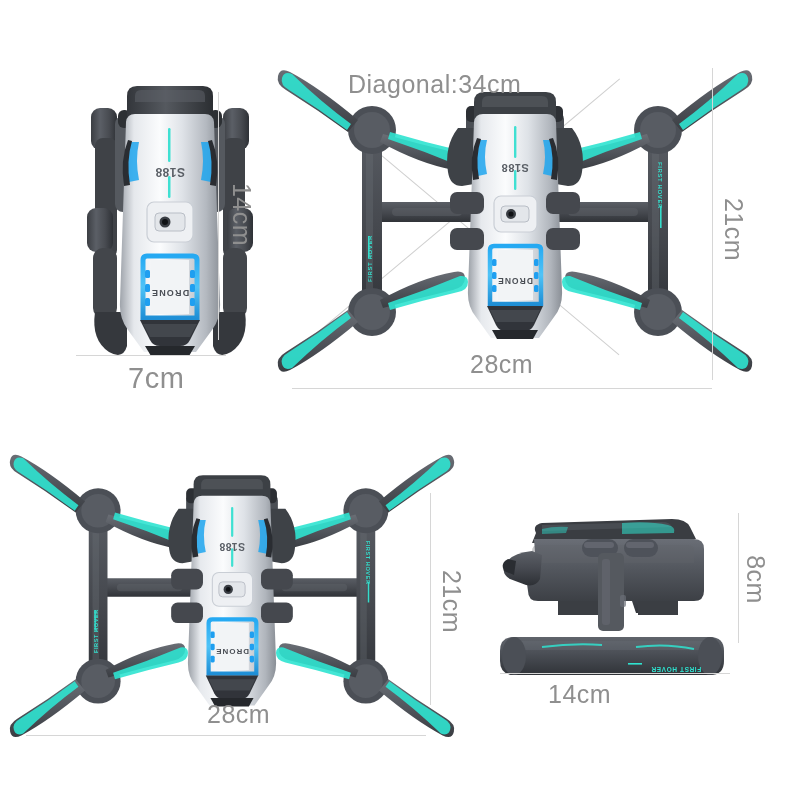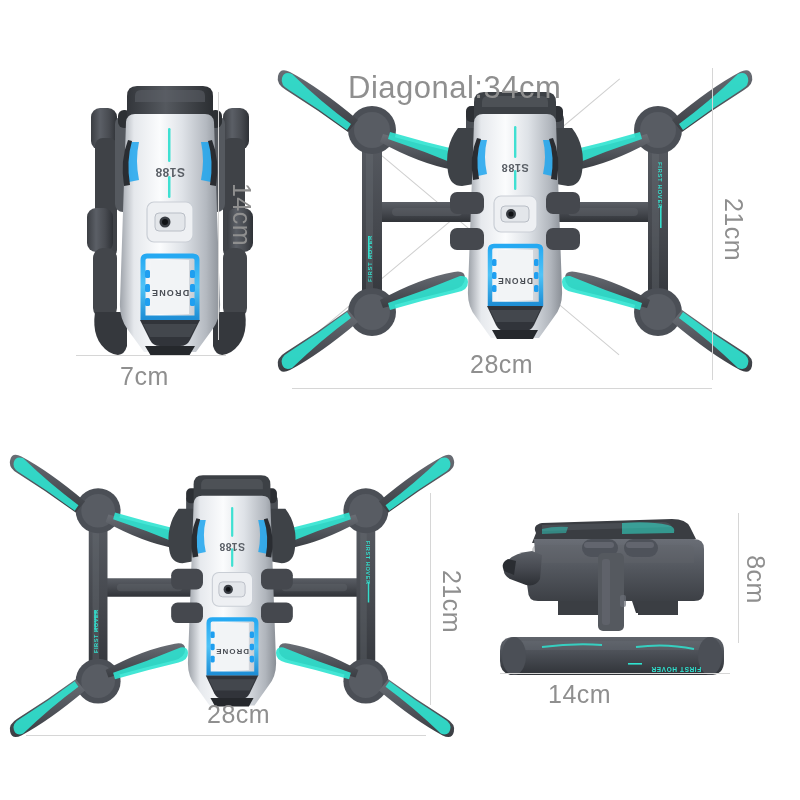--- a/index.html
+++ b/index.html
@@ -140,21 +140,21 @@
       </g>
 
       <path d="M55 240 h60 l-10 20 q-3 6 -10 6 h-20 q-7 0 -10 -6 z" fill="#31343a"></path>
       <path d="M58 244 h54 l-7 13 h-40 z" fill="#43474d"></path>
       <path d="M60 266 h50 l-6 10 h-38 z" fill="#25282c"></path>
     </svg>
 
     <div class="dim-line v" style="left:158px; top:22px; height:248px;"></div>
     <div class="dim-line h" style="left:16px; top:285px; width:150px;"></div>
     <div class="dim-label vert" style="left:150px; top:130px; font-size:25px;">14cm</div>
-    <div class="dim-label" style="left:60px; top:292px; font-size:25px;">7cm</div>
+    <div class="dim-label" style="left:68px; top:292px; font-size:29px;">7cm</div>
   </div>
 
   <div class="panel" style="left:280px; top:50px; width:480px; height:350px;">
 
     <div class="diag-line" style="left:10px; top:28px; width:430px; transform:rotate(40deg);"></div>
     <div class="diag-line" style="left:10px; top:305px; width:430px; transform:rotate(-40deg);"></div>
 
     <svg class="drone" width="470" height="340" style="left:0px; top:0px;" viewBox="0 0 470 340">
       <defs>
         <linearGradient id="bodySilver2" x1="0" y1="0" x2="1" y2="0">
@@ -285,21 +285,21 @@
         <text x="0" y="0" text-anchor="middle" font-family="Liberation Sans, sans-serif" font-size="8.5" font-weight="700" fill="#4a4e55" letter-spacing="1.1">DRONE</text>
       </g>
 
       <path d="M207 256 h56 l-9 19 q-3 6 -9 6 h-20 q-6 0 -9 -6 z" fill="#31343a"></path>
       <path d="M210 260 h50 l-6 12 h-38 z" fill="#43474d"></path>
       <path d="M212 280 h46 l-5 9 h-36 z" fill="#25282c"></path>
     </svg>
 
     <div class="dim-line v" style="left:432px; top:18px; height:312px;"></div>
     <div class="dim-line h" style="left:12px; top:338px; width:420px;"></div>
-    <div class="dim-label" style="left:68px; top:20px; font-size:31px;">Diagonal:34cm</div>
+    <div class="dim-label" style="left:68px; top:20px; font-size:25px;">Diagonal:34cm</div>
     <div class="dim-label vert" style="left:422px; top:165px; font-size:25px;">21cm</div>
     <div class="dim-label" style="left:190px; top:300px; font-size:25px;">28cm</div>
   </div>
 
   <div class="panel" style="left:12px; top:435px; width:460px; height:340px;">
 
     <svg class="drone" width="440" height="320" style="left:0px; top:0px;" viewBox="0 0 470 340">
       <defs>
         <linearGradient id="bodySilver3" x1="0" y1="0" x2="1" y2="0">
           <stop offset="0%" stop-color="#9ba0a7"></stop>

